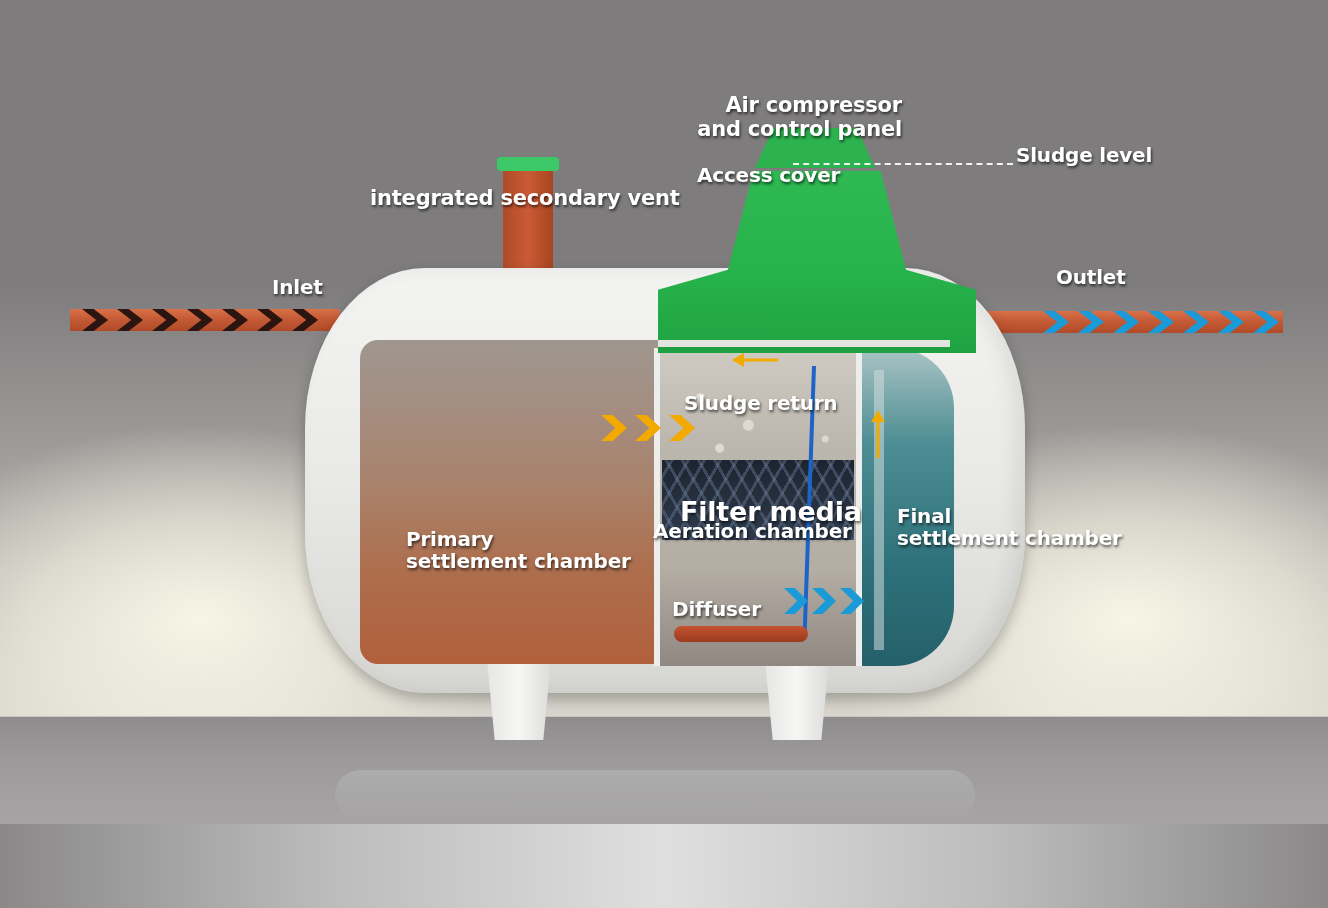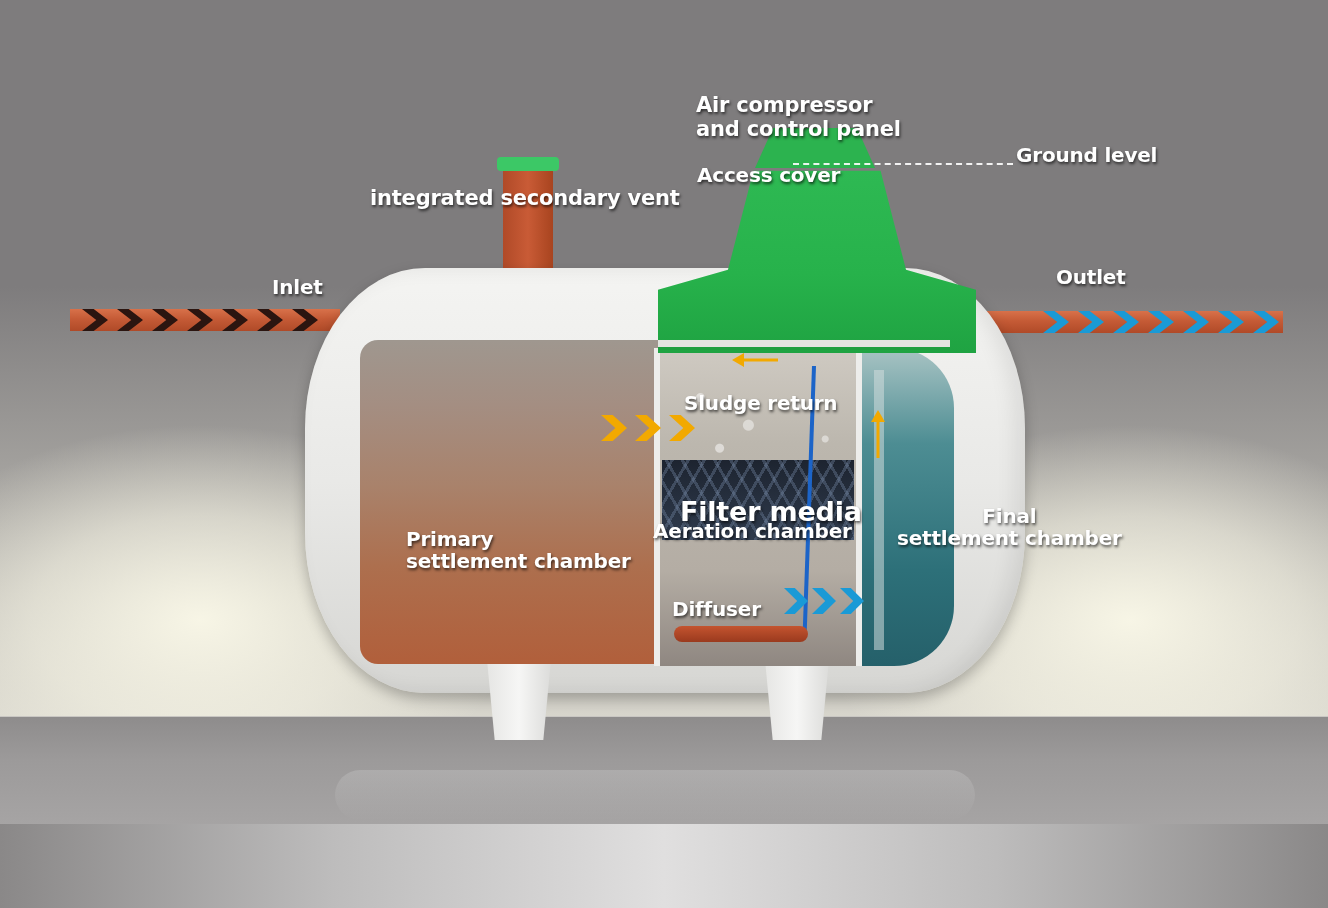--- a/index.html
+++ b/index.html
@@ -130,21 +130,21 @@
 
   
   .label {
     position: absolute; color: #fff; font-weight: bold;
     text-shadow: 1px 2px 3px rgba(0,0,0,0.65);
     line-height: 1.12; white-space: nowrap; letter-spacing: -0.2px;
   }
   .label.lg { font-size: 21px; }
   .label.md { font-size: 20px; }
   .label.xl { font-size: 27px; }
-  .center { text-align: left; }
+  .center { text-align: right; }
   .ground-dash {
     position: absolute; left: 793px; top: 163px; width: 220px; height: 0;
     border-top: 2px dashed #ffffff; opacity: 0.9;
   }
 </style>
 </head>
 <body>
 
 <div class="bg-wall"></div>
 <div class="bg-floor"></div>
@@ -252,37 +252,37 @@
       <polygon points="0,0 10.8,0 24,13 10.8,26 0,26 13.200000000000001,13" fill="#1a9ad6"></polygon>
     </svg>
   </div>
 
 <div class="ground-dash"></div>
 
 <div class="label lg center" style="left:696px; top:94px; width:206px;">
   <div>Air compressor</div>
   <div>and control panel</div>
 </div>
-<div class="label md" style="left:1016px; top:144px;">Ground level</div>
+<div class="label md" style="left:1016px; top:144px;">Sludge level</div>
 <div class="label md" style="left:697px; top:164px;">Access cover</div>
 
 <div class="label lg center" style="left:370px; top:187px; width:306px;">
   <div>integrated secondary vent</div>
 </div>
 
 <div class="label md" style="left:272px; top:276px;">Inlet</div>
 <div class="label md" style="left:1056px; top:266px;">Outlet</div>
 
 <div class="label md" style="left:684px; top:392px;">Sludge return</div>
 <div class="label xl" style="left:680px; top:497px;">Filter media</div>
 <div class="label md" style="left:653px; top:520px;">Aeration chamber</div>
 
 <div class="label md" style="left:406px; top:528px;">
   <div>Primary</div>
   <div>settlement chamber</div>
 </div>
 
-<div class="label md" style="left:897px; top:505px;text-align:center;">
+<div class="label md" style="left:897px; top:505px;">
   <div>Final</div>
   <div>settlement chamber</div>
 </div>
 
 <div class="label md" style="left:672px; top:598px;">Diffuser</div>
 
 </body></html>

